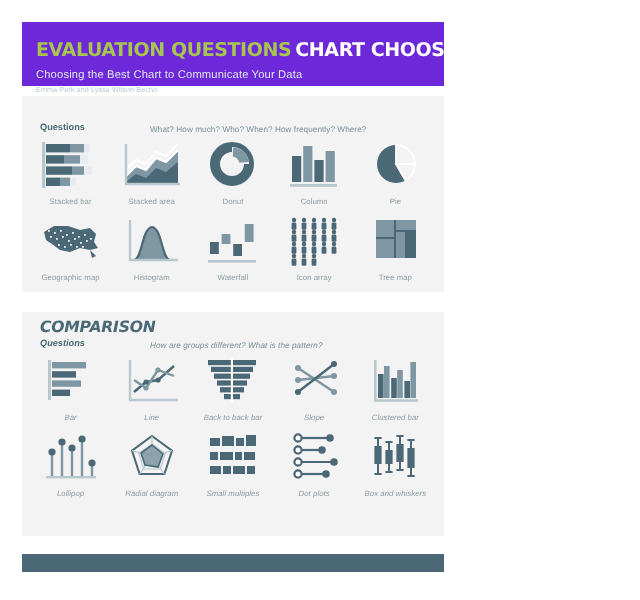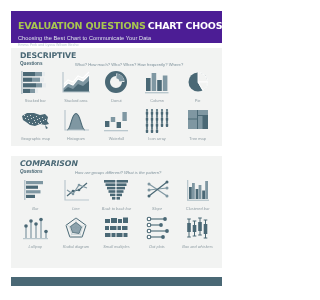--- a/index.html
+++ b/index.html
@@ -6,21 +6,21 @@
   body{
     width:233px;height:300px;background:#ffffff;
     font-family:"Liberation Sans", sans-serif;
     -webkit-font-smoothing:antialiased;
   }
   .page{position:relative;width:233px;height:300px;background:#ffffff;overflow:hidden;}
 
   
   .header{
     position:absolute;left:11px;top:11px;width:211px;height:32px;
-    background:#4c1d95;padding:5px 7px 0 7px;box-sizing:border-box;
+    background:#6d28d9;padding:5px 7px 0 7px;box-sizing:border-box;
   }
   .title-line{white-space:nowrap;line-height:1;}
   .title-a{
     font-size:9.5px;font-weight:bold;color:#a8c64f;letter-spacing:-0.2px;
     font-family:"DejaVu Sans", sans-serif;
   }
   .title-b{
     font-size:9.5px;font-weight:bold;color:#ffffff;letter-spacing:-0.2px;
     font-family:"DejaVu Sans", sans-serif;margin-left:2px;
   }
@@ -71,21 +71,20 @@
   <div class="header">
     <div class="title-line">
       <span class="title-a">EVALUATION QUESTIONS</span><span class="title-b">CHART CHOOSER</span>
     </div>
     <div class="subtitle">Choosing the Best Chart to Communicate Your Data</div>
     <div class="byline">Emma Perk and Lyssa Wilson Becho</div>
   </div>
 
   <div class="panel" id="panel-descriptive">
     <div class="sec-head">
-      <div class="sec-title">DESCRIPTIVE</div>
       <div class="sec-q-label">Questions</div>
       <div class="sec-q-text">What? How much? Who? When? How frequently? Where?</div>
     </div>
 
     <div class="row">
       <div class="cell">
         <div class="art">
           <svg width="34" height="27" viewBox="0 0 34 27">
             <rect x="3" y="2" width="1.6" height="23" fill="#b9c7cd"></rect>
             <g>

